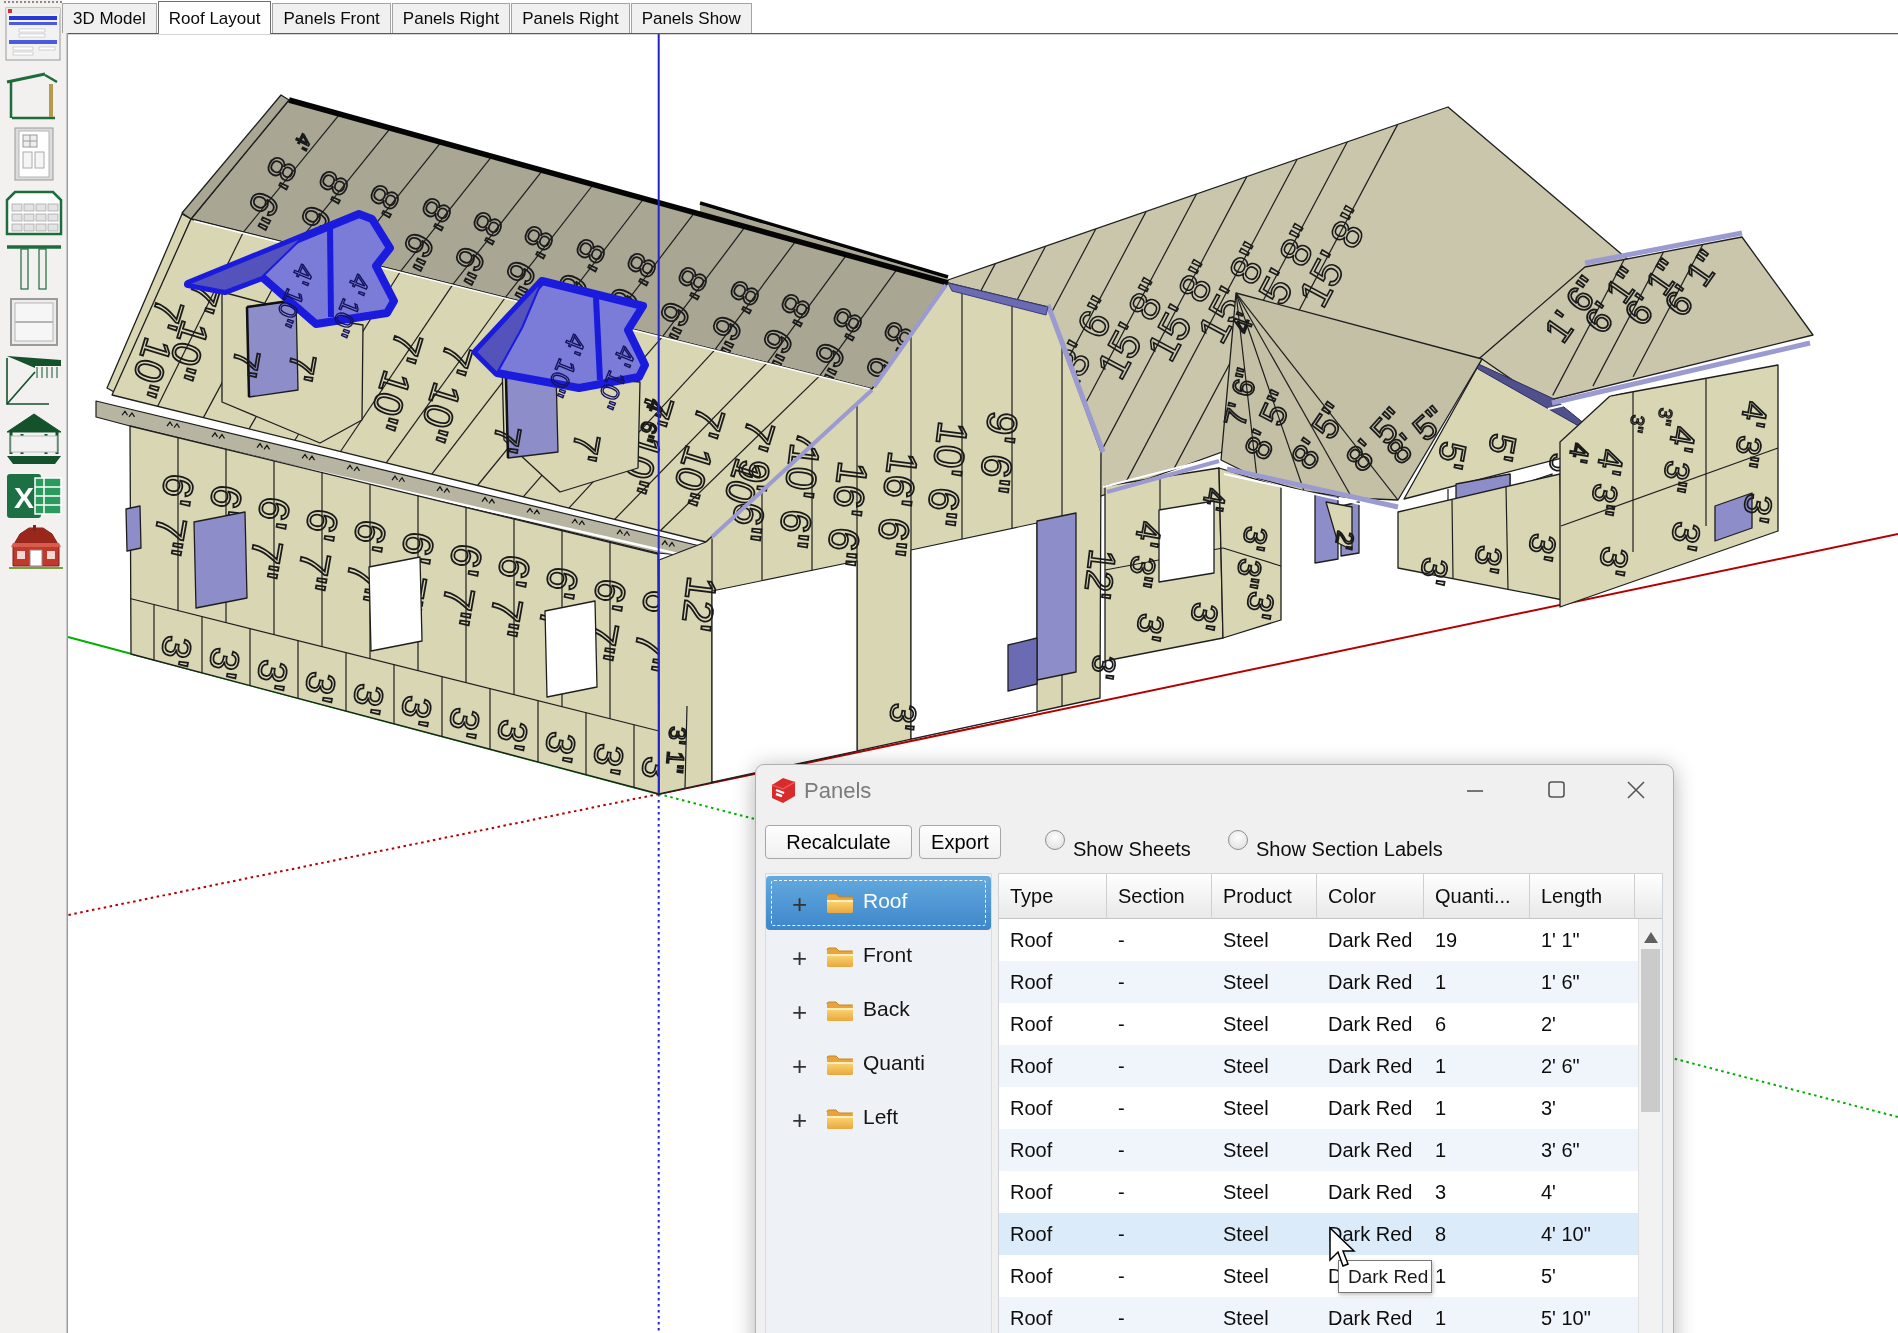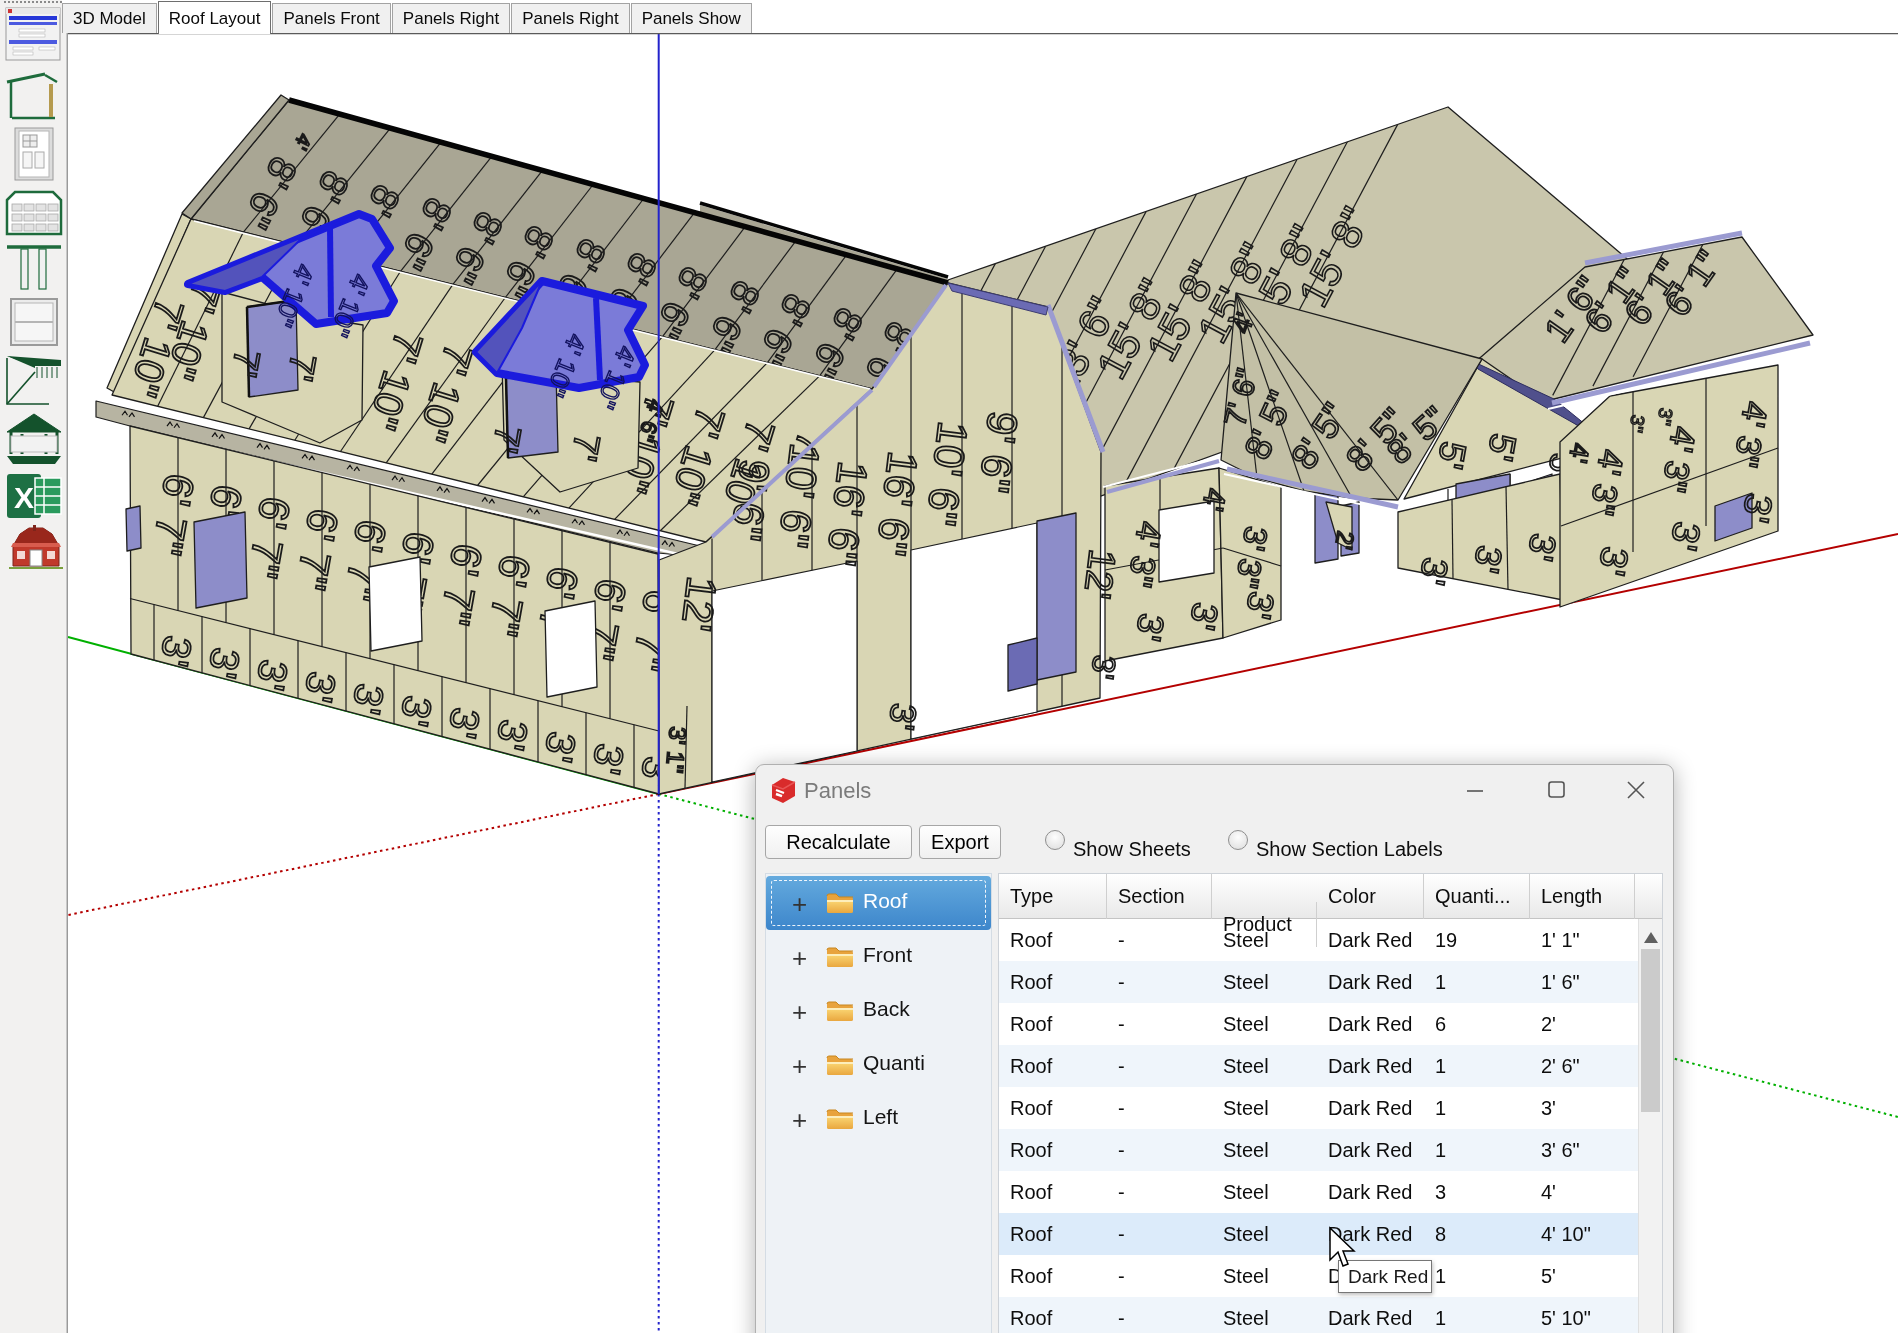--- a/index.html
+++ b/index.html
@@ -541,21 +541,21 @@
 <path d="M2 6 Q2 4 4 4 L11 4 L14 7 L28 7" fill="none" stroke="#c8871f" stroke-width="1"></path>
 <rect x="2" y="10" width="26" height="2" fill="#fdeebb"></rect>
 </svg>
         <div class="lab">Left</div>
       </div>
   </div>
   <div id="dtable">
     <div id="thead">
       <div class="th" style="left:0; width:108px;">Type</div>
       <div class="th" style="left:108px; width:105px;">Section</div>
-      <div class="th" style="left:213px; width:105px;margin-top:28px;">Product</div>
+      <div class="th" style="left:213px; width:105px;">Product</div>
       <div class="th" style="left:318px; width:107px;">Color</div>
       <div class="th" style="left:425px; width:106px;">Quanti...</div>
       <div class="th" style="left:531px; width:105px;">Length</div>
     </div>
 <div class="row" style="top:45px">
       <div class="cell" style="left:0">Roof</div>
       <div class="cell" style="left:108px">-</div>
       <div class="cell" style="left:213px">Steel</div>
       <div class="cell" style="left:318px">Dark Red</div>
       <div class="cell" style="left:425px">19</div>

